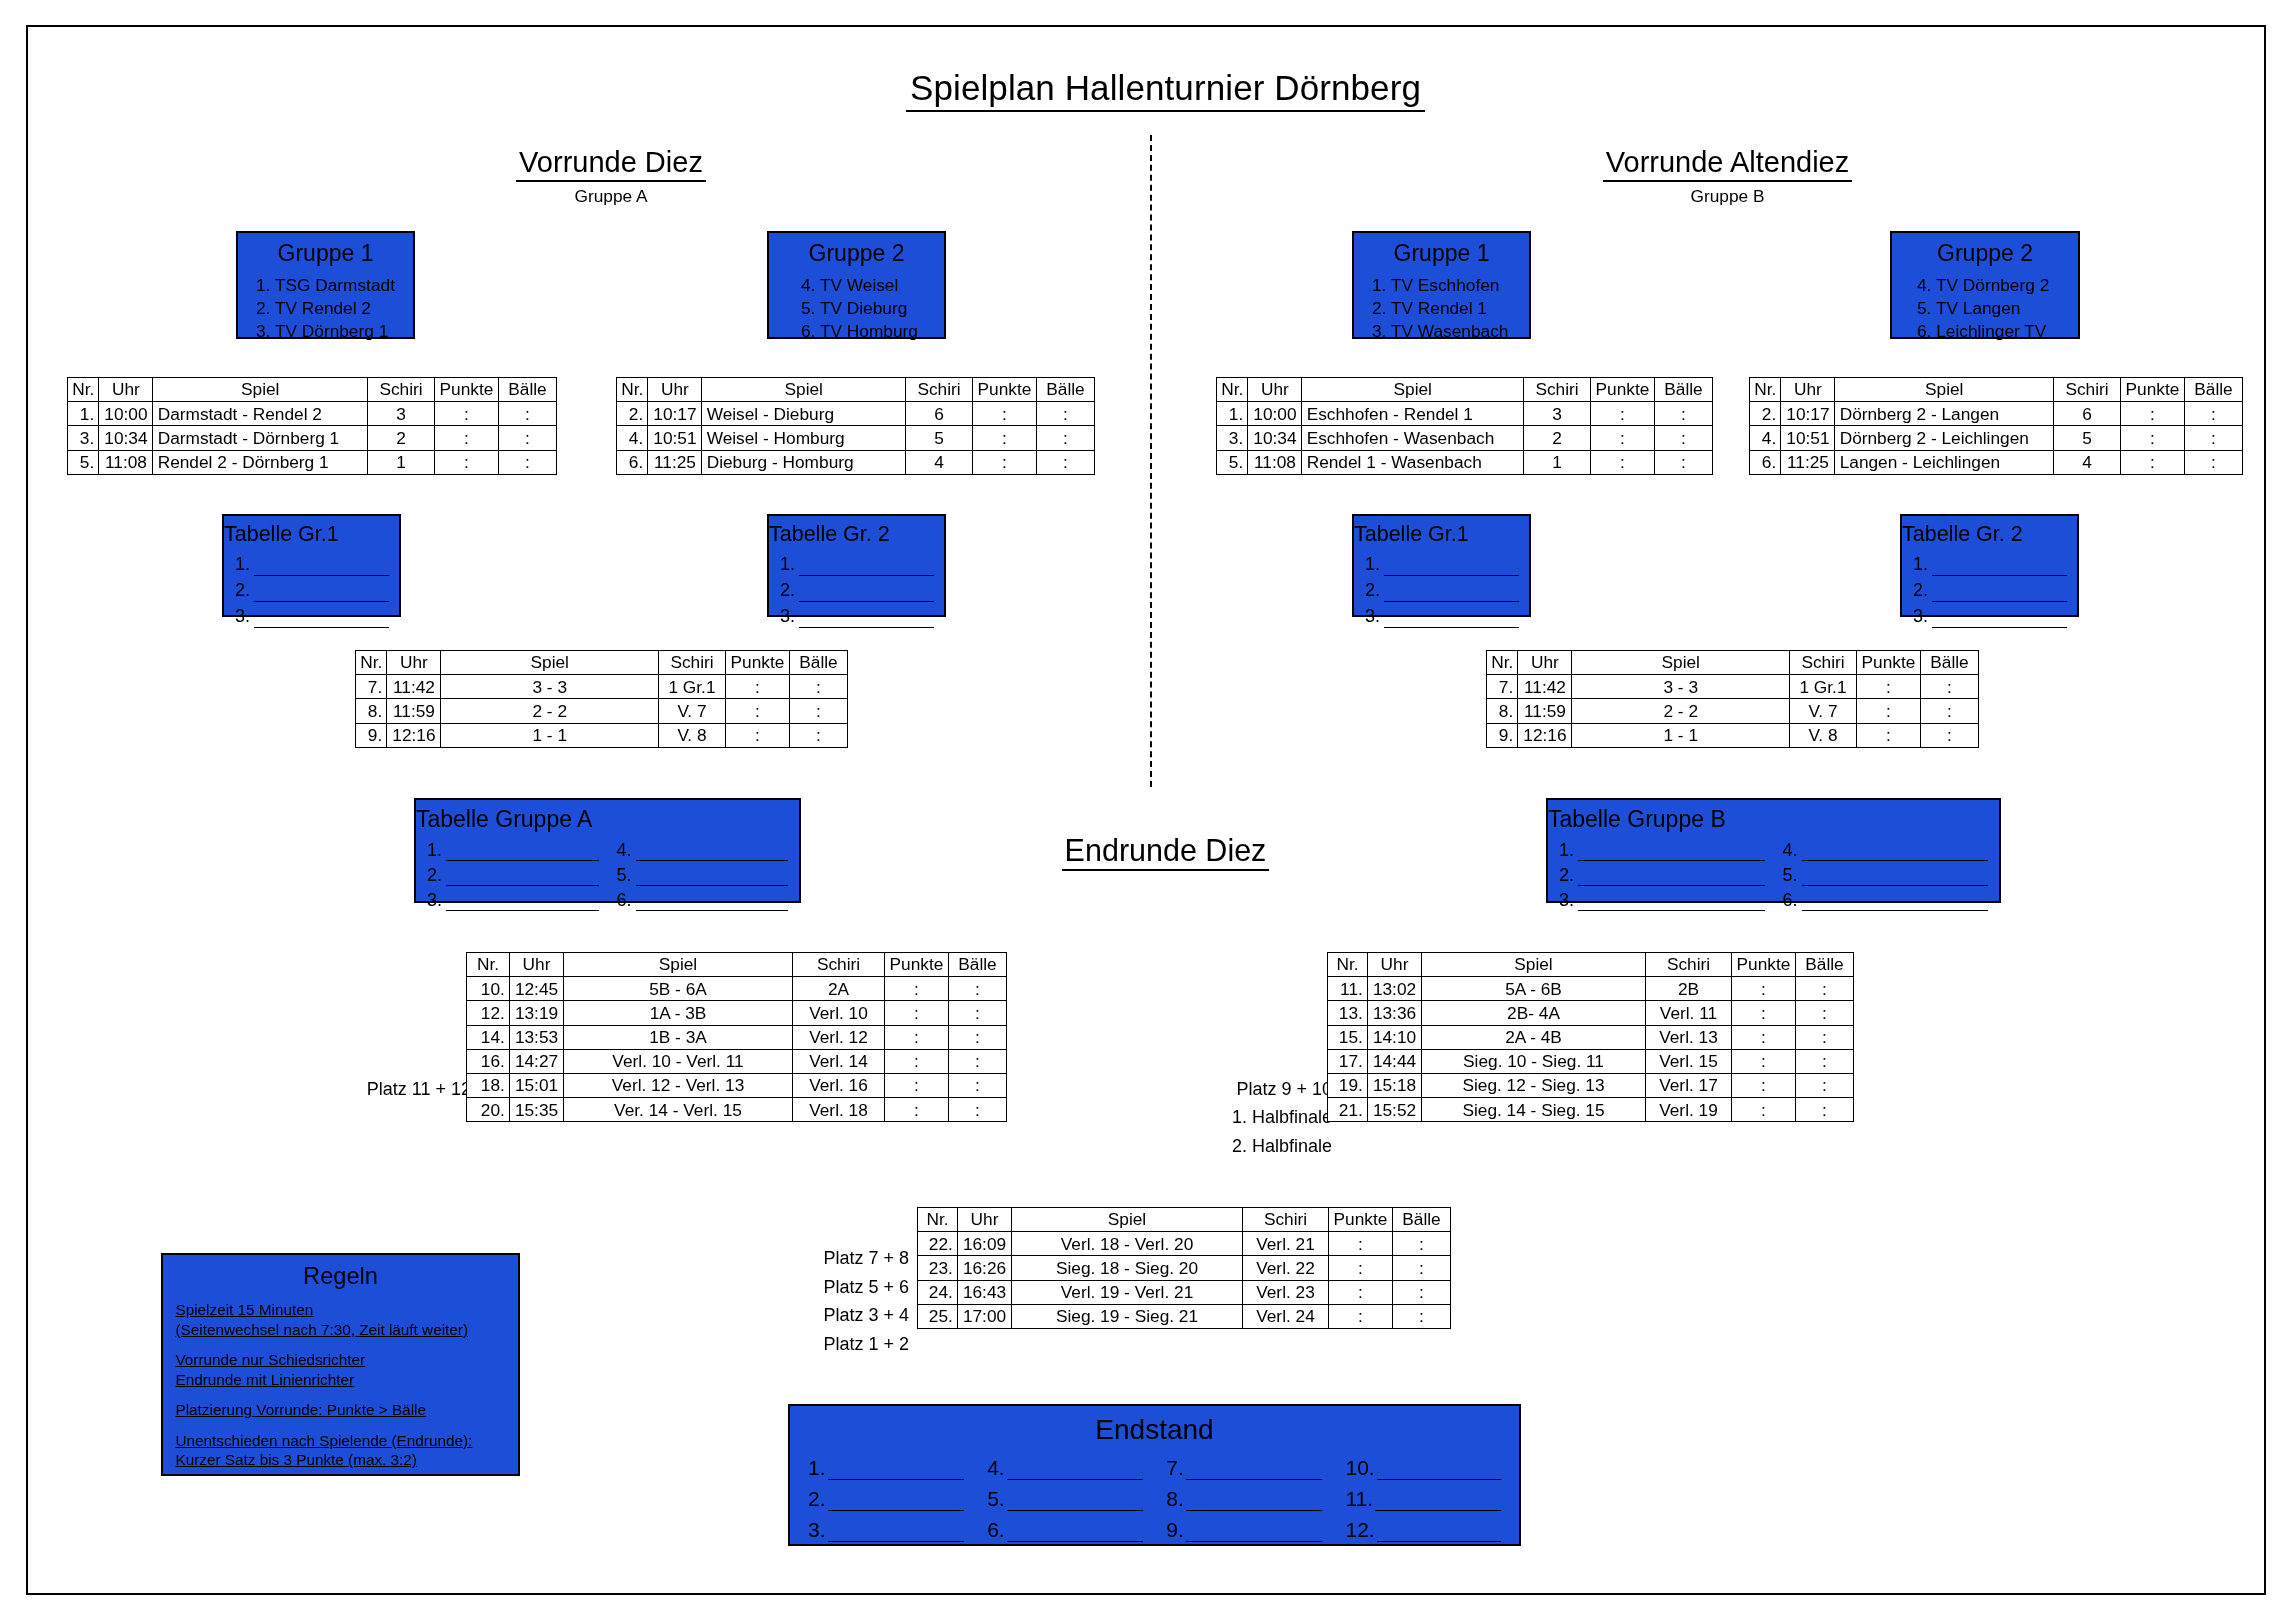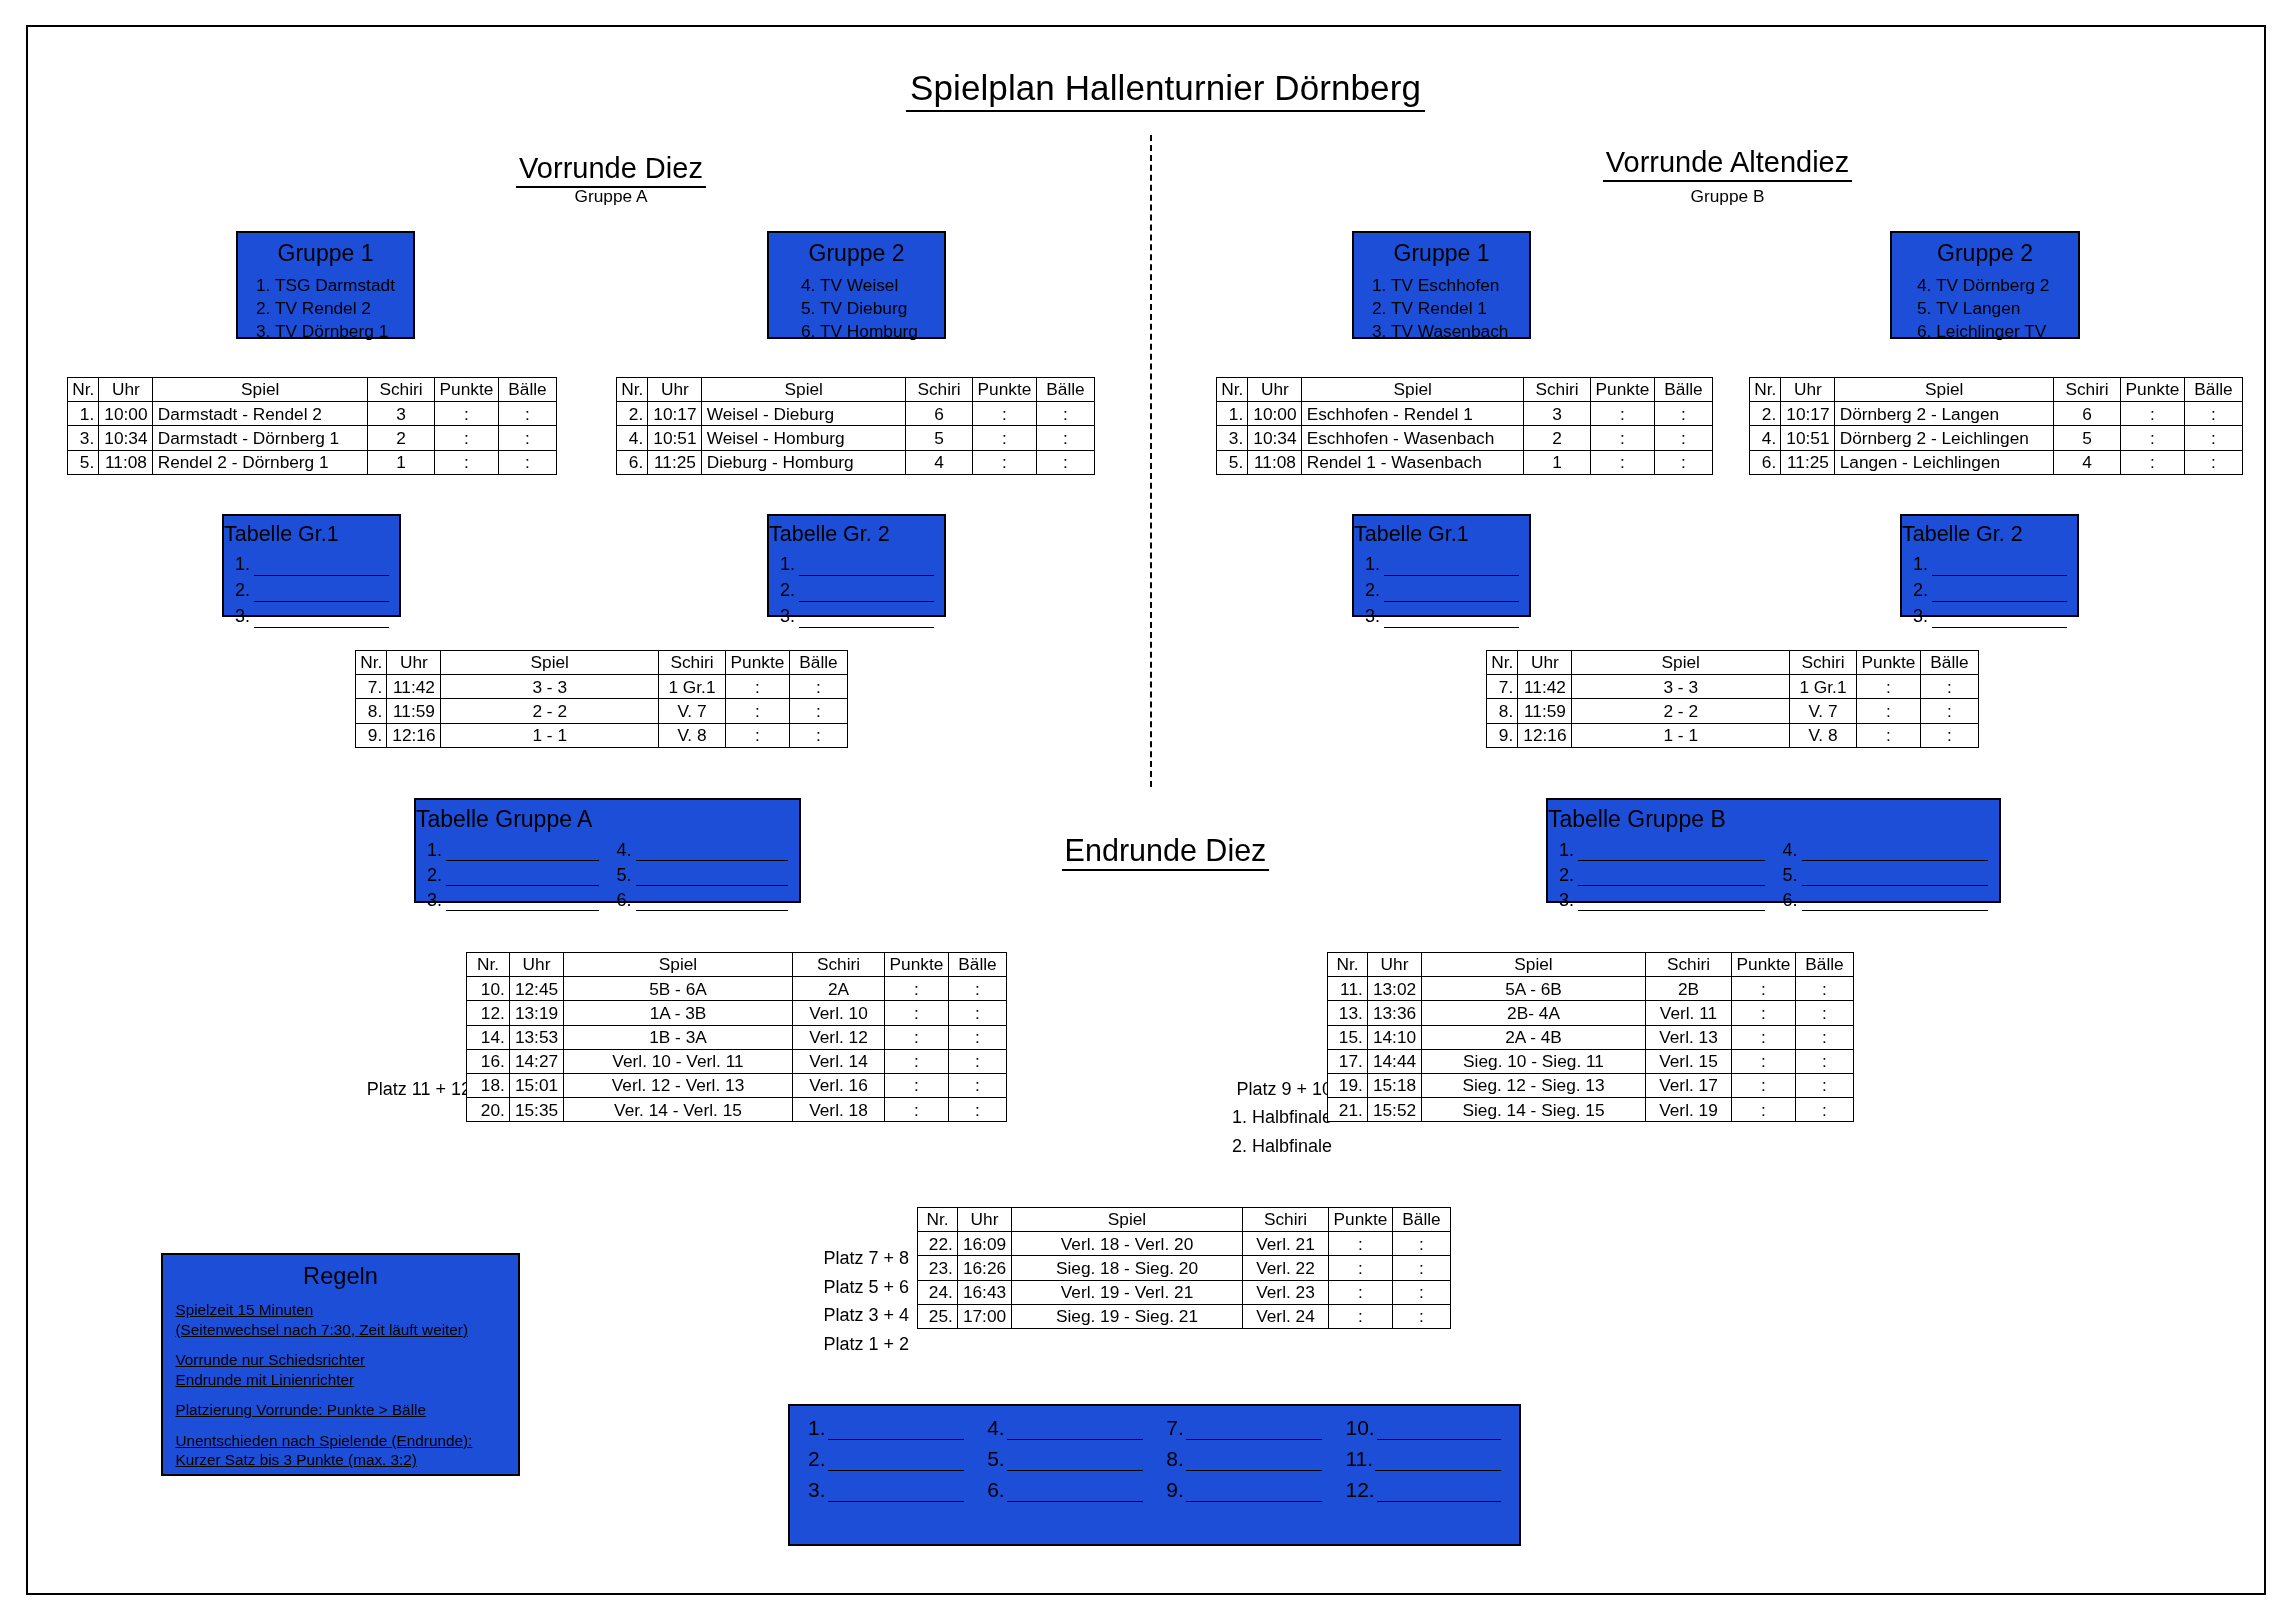--- a/index.html
+++ b/index.html
@@ -85,21 +85,21 @@
 </style>
 </head>
 <body>
 
 <div class="page-border"></div>
 
 <div class="doc-title">
   <span>Spielplan Hallenturnier Dörnberg</span>
 </div>
 
-<div class="sec-title" style="left:368px;top:152px;width:486px;">
+<div class="sec-title" style="left:368px;top:146px;width:486px;">
   <span class="u">Vorrunde Diez</span>
 </div>
 <div class="sec-sub" style="left:368px;top:186px;width:486px;">Gruppe A</div>
 
 <div class="sec-title" style="left:1450px;top:146px;width:555px;">
   <span class="u">Vorrunde Altendiez</span>
 </div>
 <div class="sec-sub" style="left:1450px;top:186px;width:555px;">Gruppe B</div>
 
 <div class="divider"></div>
@@ -723,20 +723,21 @@
 (Seitenwechsel nach 7:30, Zeit läuft weiter)</p>
     <p style="white-space:pre-line;">Vorrunde nur Schiedsrichter
 Endrunde mit Linienrichter</p>
     <p style="white-space:pre-line;">Platzierung Vorrunde: Punkte &gt; Bälle</p>
     <p style="white-space:pre-line;">Unentschieden nach Spielende (Endrunde):
 Kurzer Satz bis 3 Punkte (max. 3:2)</p>
   </div>
 </div>
 
 <div class="box" style="left:788px;top:1404px;width:733px;height:142px;">
+  <div class="endstand-title">Endstand</div>
   <div class="endstand-grid">
     <div class="endstand-col">
       <div class="es-row">
           <span class="es-num">1.</span>
           <span class="es-line"></span>
         </div>
       <div class="es-row">
           <span class="es-num">2.</span>
           <span class="es-line"></span>
         </div>

